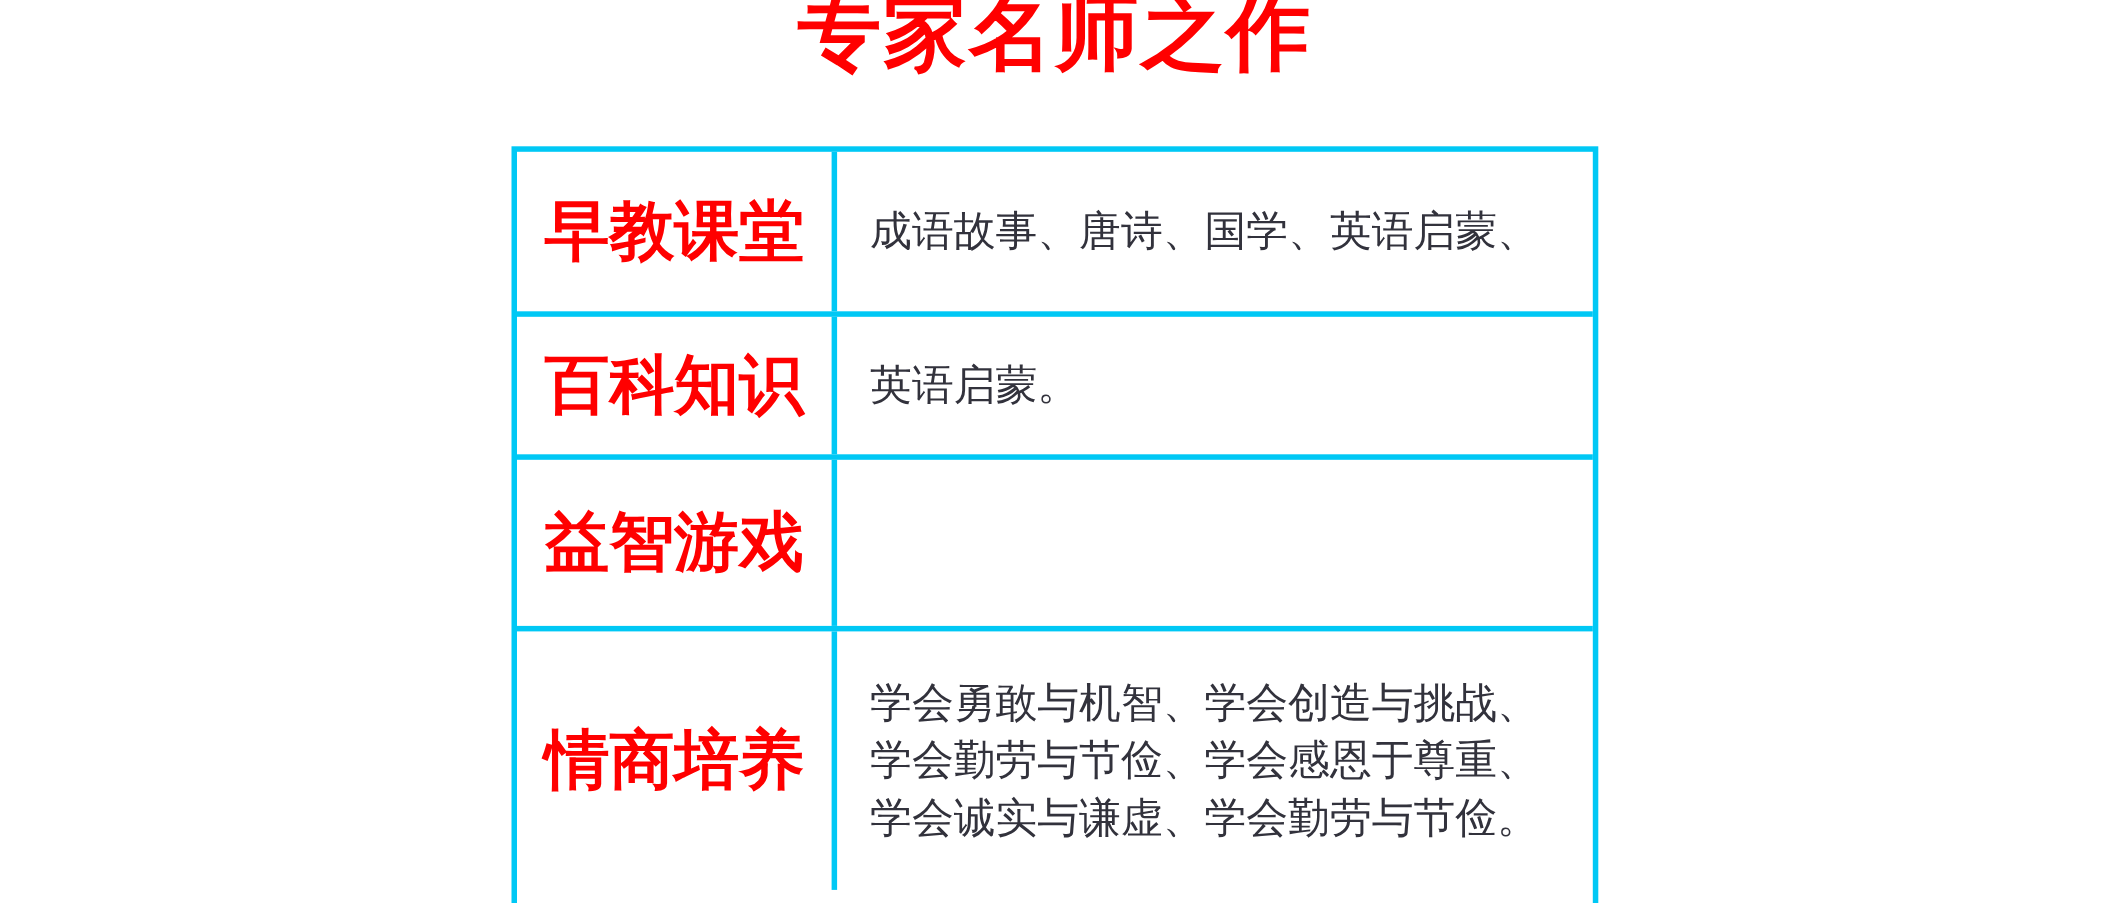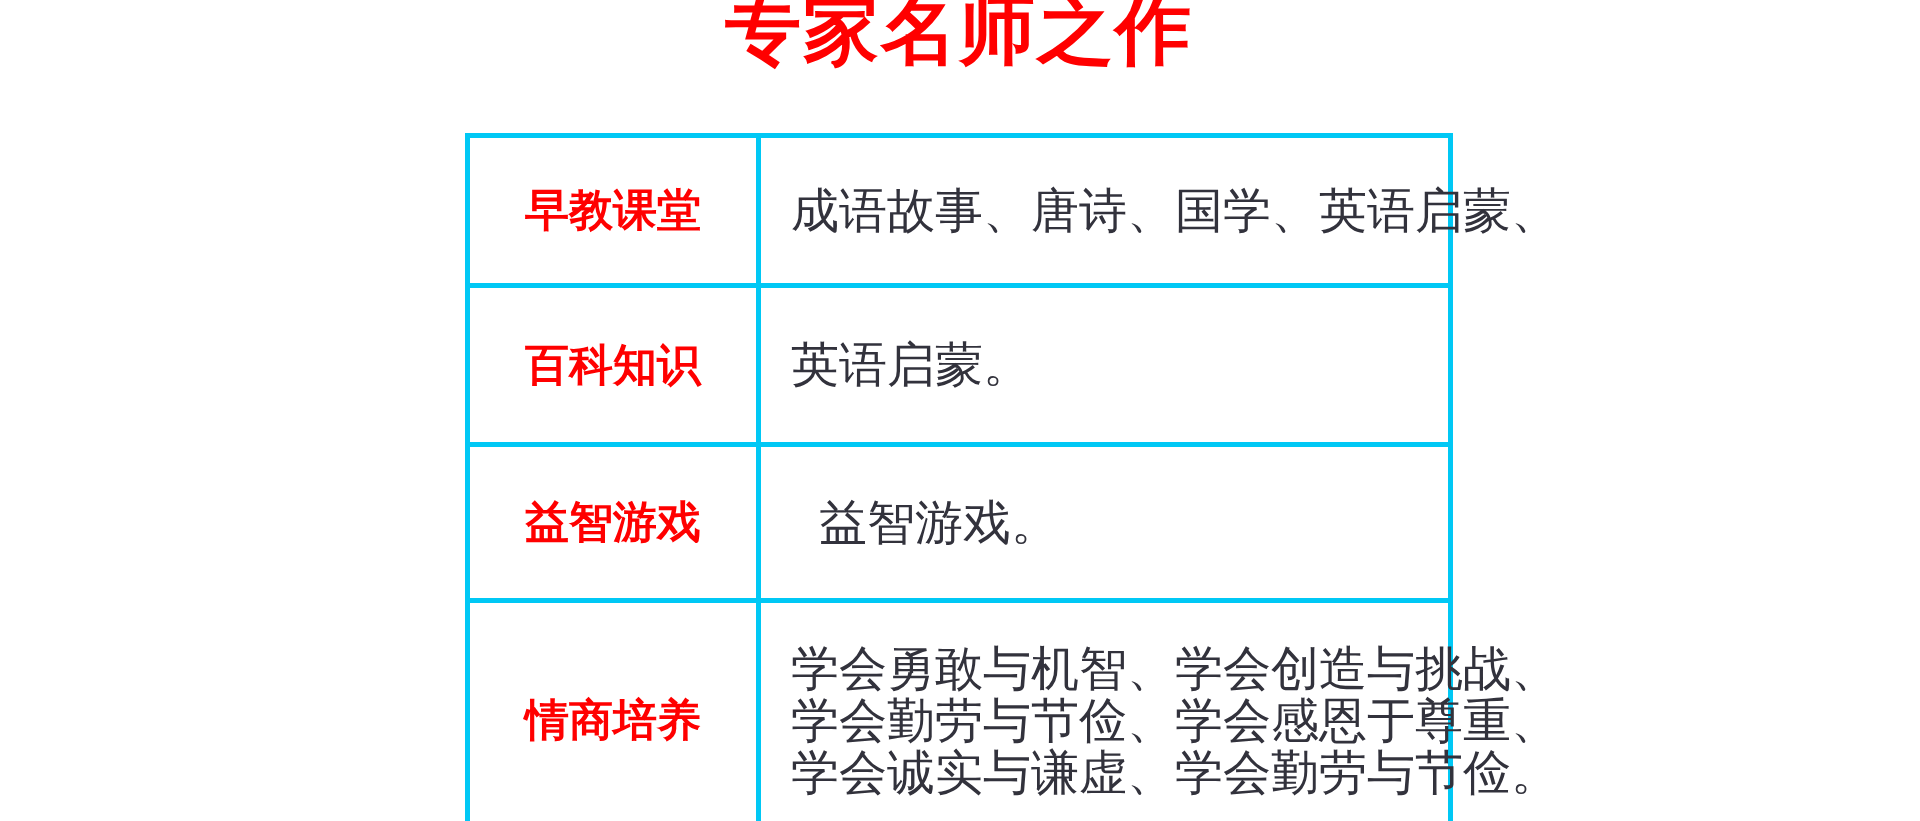--- a/index.html
+++ b/index.html
@@ -40,48 +40,48 @@
     flex-direction:column;
     background:#ffffff;
   }
   .table-row{
     display:flex;
     box-sizing:border-box;
     border-bottom:5px solid var(--cyan);
     flex:0 0 auto;
   }
   .table-row:nth-of-type(1){height:150px;}
-  .table-row:nth-of-type(2){height:159px;}
-  .table-row:nth-of-type(3){height:156px;gap:28px;}
+  .table-row:nth-of-type(2){height:130px;}
+  .table-row:nth-of-type(3){height:156px;}
   .table-row:nth-of-type(4){height:235px;border-bottom:none;}
   .row-label-cell{
     width:291px;
     box-sizing:border-box;
     border-right:5px solid var(--cyan);
     display:flex;
     align-items:center;
     justify-content:center;
     flex:0 0 auto;
   }
   .row-label{
-    font-size:44px;
+    font-size:59px;
     font-weight:bold;
     color:var(--red);
     white-space:nowrap;
   }
   .row-description-cell{
     flex:1 1 auto;
     display:flex;
     flex-direction:column;
     justify-content:center;
     padding-left:30px;
     padding-right:10px;
   }
   .desc-line{
-    font-size:48px;
+    font-size:38px;
     line-height:60px;
     color:var(--body-text);
     white-space:nowrap;
   }
   .row-description-cell.tight .desc-line{
     line-height:52px;
   }
 </style>
 </head>
 <body>
@@ -105,21 +105,20 @@
     <div class="row-description-cell">
         <div class="desc-line">英语启蒙。</div>
       </div>
   </div>
 
   <div class="table-row">
     <div class="row-label-cell">
       <span class="row-label">益智游戏</span>
     </div>
     <div class="row-description-cell">
-        <div class="desc-line">益智游戏。</div>
       </div>
   </div>
 
   <div class="table-row">
     <div class="row-label-cell">
       <span class="row-label">情商培养</span>
     </div>
     <div class="row-description-cell tight">
         <div class="desc-line">学会勇敢与机智、学会创造与挑战、</div>
         <div class="desc-line">学会勤劳与节俭、学会感恩于尊重、</div>

